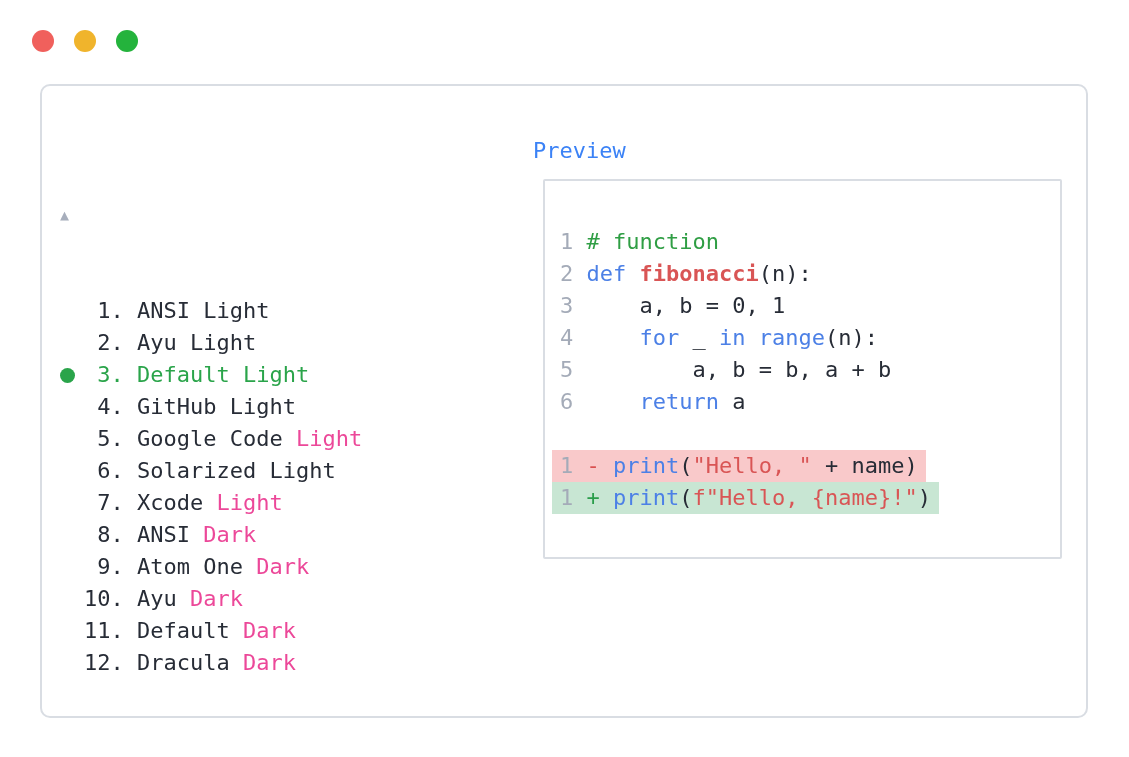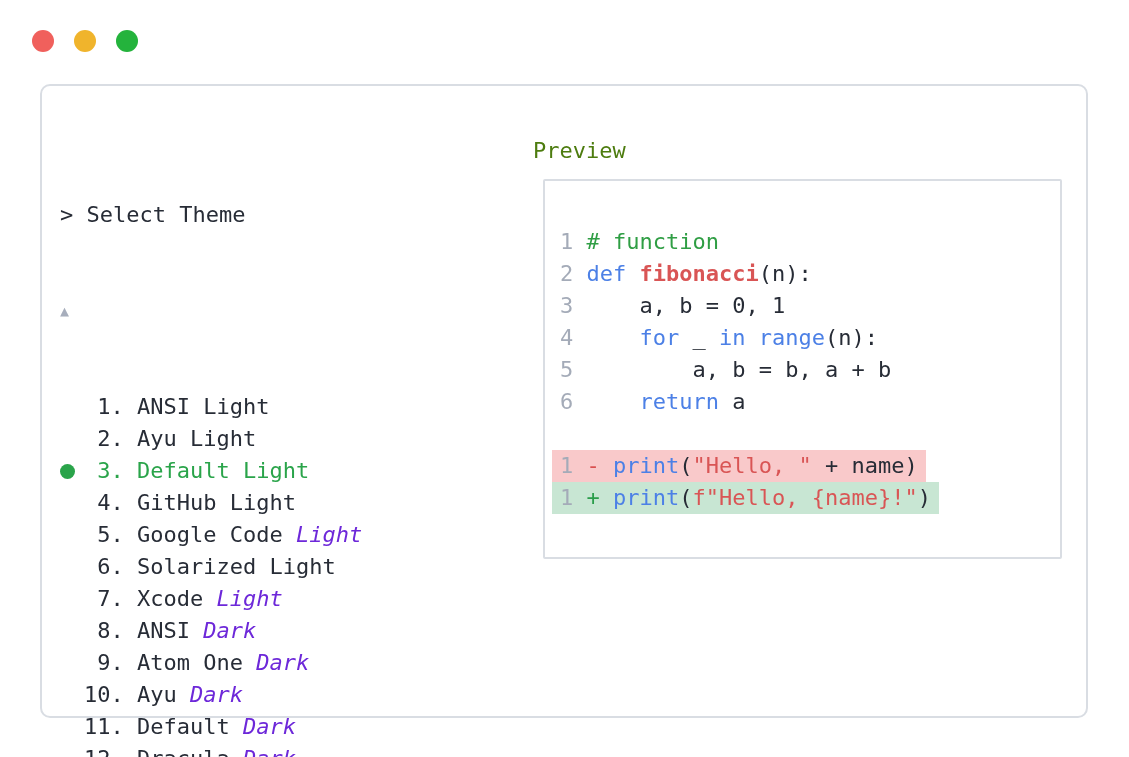--- a/index.html
+++ b/index.html
@@ -21,26 +21,26 @@
   .left-col { position:absolute; left:18px; top:49px; font-size:22px; line-height:32px;
               color:#272c36; white-space:pre; }
   .prompt-title { height:32px; }
   .arrow-line { height:32px; display:flex; align-items:center; }
   .arrow-up   { font-size:15px; color:#a7aebc; }
 
   .theme-row { display:flex; height:32px; white-space:pre; cursor:default; }
   .gutter { width:24px; display:flex; align-items:center; }
   .sel-dot { width:15px; height:15px; border-radius:50%; background:#2aa44a; }
   .t-num, .t-main { color:#272c36; }
-  .t-suffix { color:#6d28d9;font-style:italic; }
+  .t-suffix { color:#ec4899; }
   .is-selected .t-num, .is-selected .t-main { color:#2aa44a; }
 
   
   .preview-label { position:absolute; left:491px; top:49px; font-size:22px;
-                   line-height:32px; color:#4d7c0f; }
+                   line-height:32px; color:#3b82f6; }
   .preview-box { position:absolute; left:501px; top:93px; width:519px; height:380px;
                  background:#ffffff; border:2px solid #d9dde3; border-radius:2px;
                  overflow:hidden; }
   .code { padding:45px 0 0 15px; font-size:22px; line-height:32px; white-space:pre;
           color:#272c36; }
   .code-line { height:32px; }
   .hl { display:inline-block; padding:0 8px; margin-left:-8px; }
   .hl-del { background:#f9c9ca; }
   .hl-add { background:#c8e6d3; }
 
@@ -58,21 +58,20 @@
 
 <div class="traffic">
   <span class="dot dot-red"></span>
   <span class="dot dot-yellow"></span>
   <span class="dot dot-green"></span>
 </div>
 
 <div class="panel">
 
   <div class="left-col">
-    <div class="prompt-title">&gt; Select Theme</div>
     <div class="arrow-line">
       <span class="arrow-up">▲</span>
     </div>
     <div id="theme-list"><div class="theme-row"><span class="gutter"></span><span class="t-num"> 1. </span><span class="t-main">ANSI Light</span></div><div class="theme-row"><span class="gutter"></span><span class="t-num"> 2. </span><span class="t-main">Ayu Light</span></div><div class="theme-row is-selected"><span class="gutter"><span class="sel-dot"></span></span><span class="t-num"> 3. </span><span class="t-main">Default Light</span></div><div class="theme-row"><span class="gutter"></span><span class="t-num"> 4. </span><span class="t-main">GitHub Light</span></div><div class="theme-row"><span class="gutter"></span><span class="t-num"> 5. </span><span class="t-main">Google Code</span><span class="t-suffix"> Light</span></div><div class="theme-row"><span class="gutter"></span><span class="t-num"> 6. </span><span class="t-main">Solarized Light</span></div><div class="theme-row"><span class="gutter"></span><span class="t-num"> 7. </span><span class="t-main">Xcode</span><span class="t-suffix"> Light</span></div><div class="theme-row"><span class="gutter"></span><span class="t-num"> 8. </span><span class="t-main">ANSI</span><span class="t-suffix"> Dark</span></div><div class="theme-row"><span class="gutter"></span><span class="t-num"> 9. </span><span class="t-main">Atom One</span><span class="t-suffix"> Dark</span></div><div class="theme-row"><span class="gutter"></span><span class="t-num">10. </span><span class="t-main">Ayu</span><span class="t-suffix"> Dark</span></div><div class="theme-row"><span class="gutter"></span><span class="t-num">11. </span><span class="t-main">Default</span><span class="t-suffix"> Dark</span></div><div class="theme-row"><span class="gutter"></span><span class="t-num">12. </span><span class="t-main">Dracula</span><span class="t-suffix"> Dark</span></div></div>
     
     
   </div>
 
   <div class="preview-label">Preview</div>
   <div class="preview-box">

